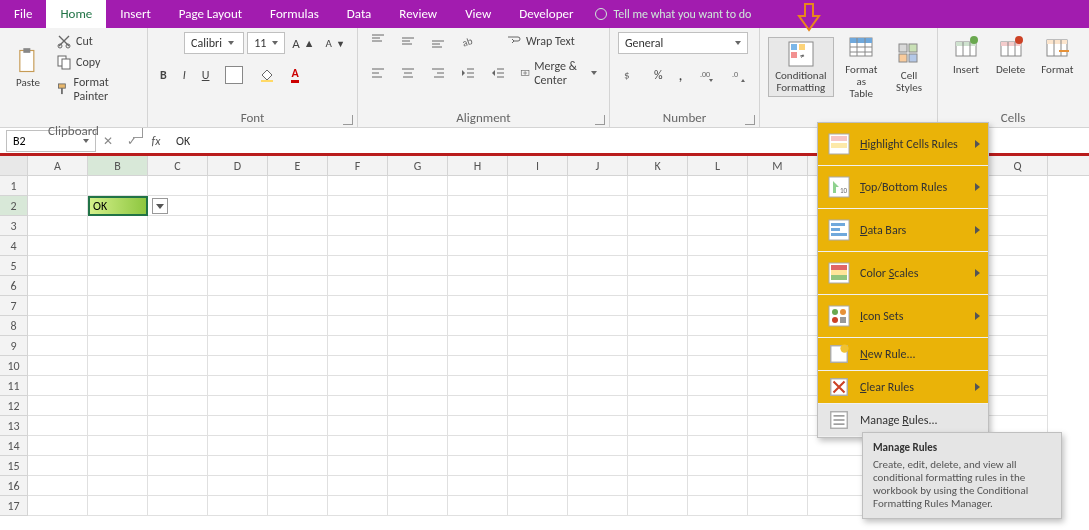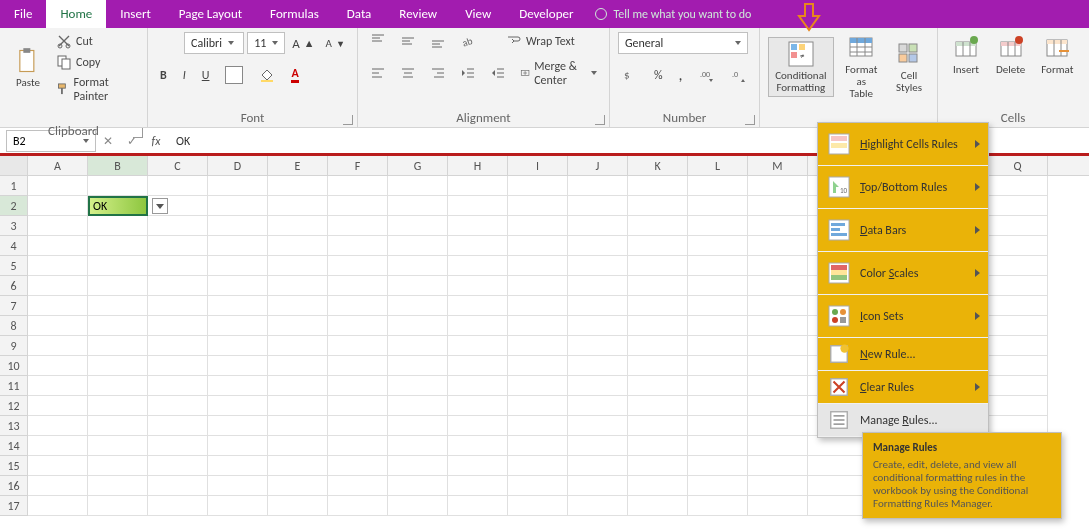--- a/index.html
+++ b/index.html
@@ -52,21 +52,21 @@
 
 .cf-menu { position: absolute; left: 817px; top: 122px; width: 172px; background: #eab308; border: 1px solid #bfbfbf; box-shadow: 2px 3px 6px rgba(0,0,0,.25); z-index: 10; }
 .cf-item { display: flex; align-items: center; gap: 10px; padding: 10px 10px; border-bottom: 1px solid #f0f0f0; font-size: 12px; color: #333; cursor: pointer; position: relative; }
 .cf-item .ic { width: 22px; height: 22px; }
 .cf-item.small { padding: 5px 10px; }
 .cf-item.hover { background: #e6e6e6; }
 .cf-item .arrow { position: absolute; right: 8px; top: 50%; transform: translateY(-50%); border-left: 5px solid #555; border-top: 4px solid transparent; border-bottom: 4px solid transparent; }
 .mn { text-decoration: underline; }
 
 
-.tooltip { position: absolute; left: 862px; top: 432px; width: 200px; background: #eab308; border: 1px solid #bfbfbf; box-shadow: 2px 3px 6px rgba(0,0,0,.25); padding: 8px 10px; font-size: 11px; color: #555; z-index: 11; }
+.tooltip { position: absolute; left: 862px; top: 432px; width: 200px; background: #e5e5e5; border: 1px solid #bfbfbf; box-shadow: 2px 3px 6px rgba(0,0,0,.25); padding: 8px 10px; font-size: 11px; color: #555; z-index: 11; }
 .tooltip .tt-title { font-weight: bold; color: #333; margin-bottom: 4px; }
 
 
 .orange-arrow { position: absolute; left: 794px; top: 2px; z-index: 20; }
 
 
 .green-arrow { position: absolute; left: 654px; top: 352px; z-index: 5; }
 
 u.mn { text-decoration: underline; }
 </style>

